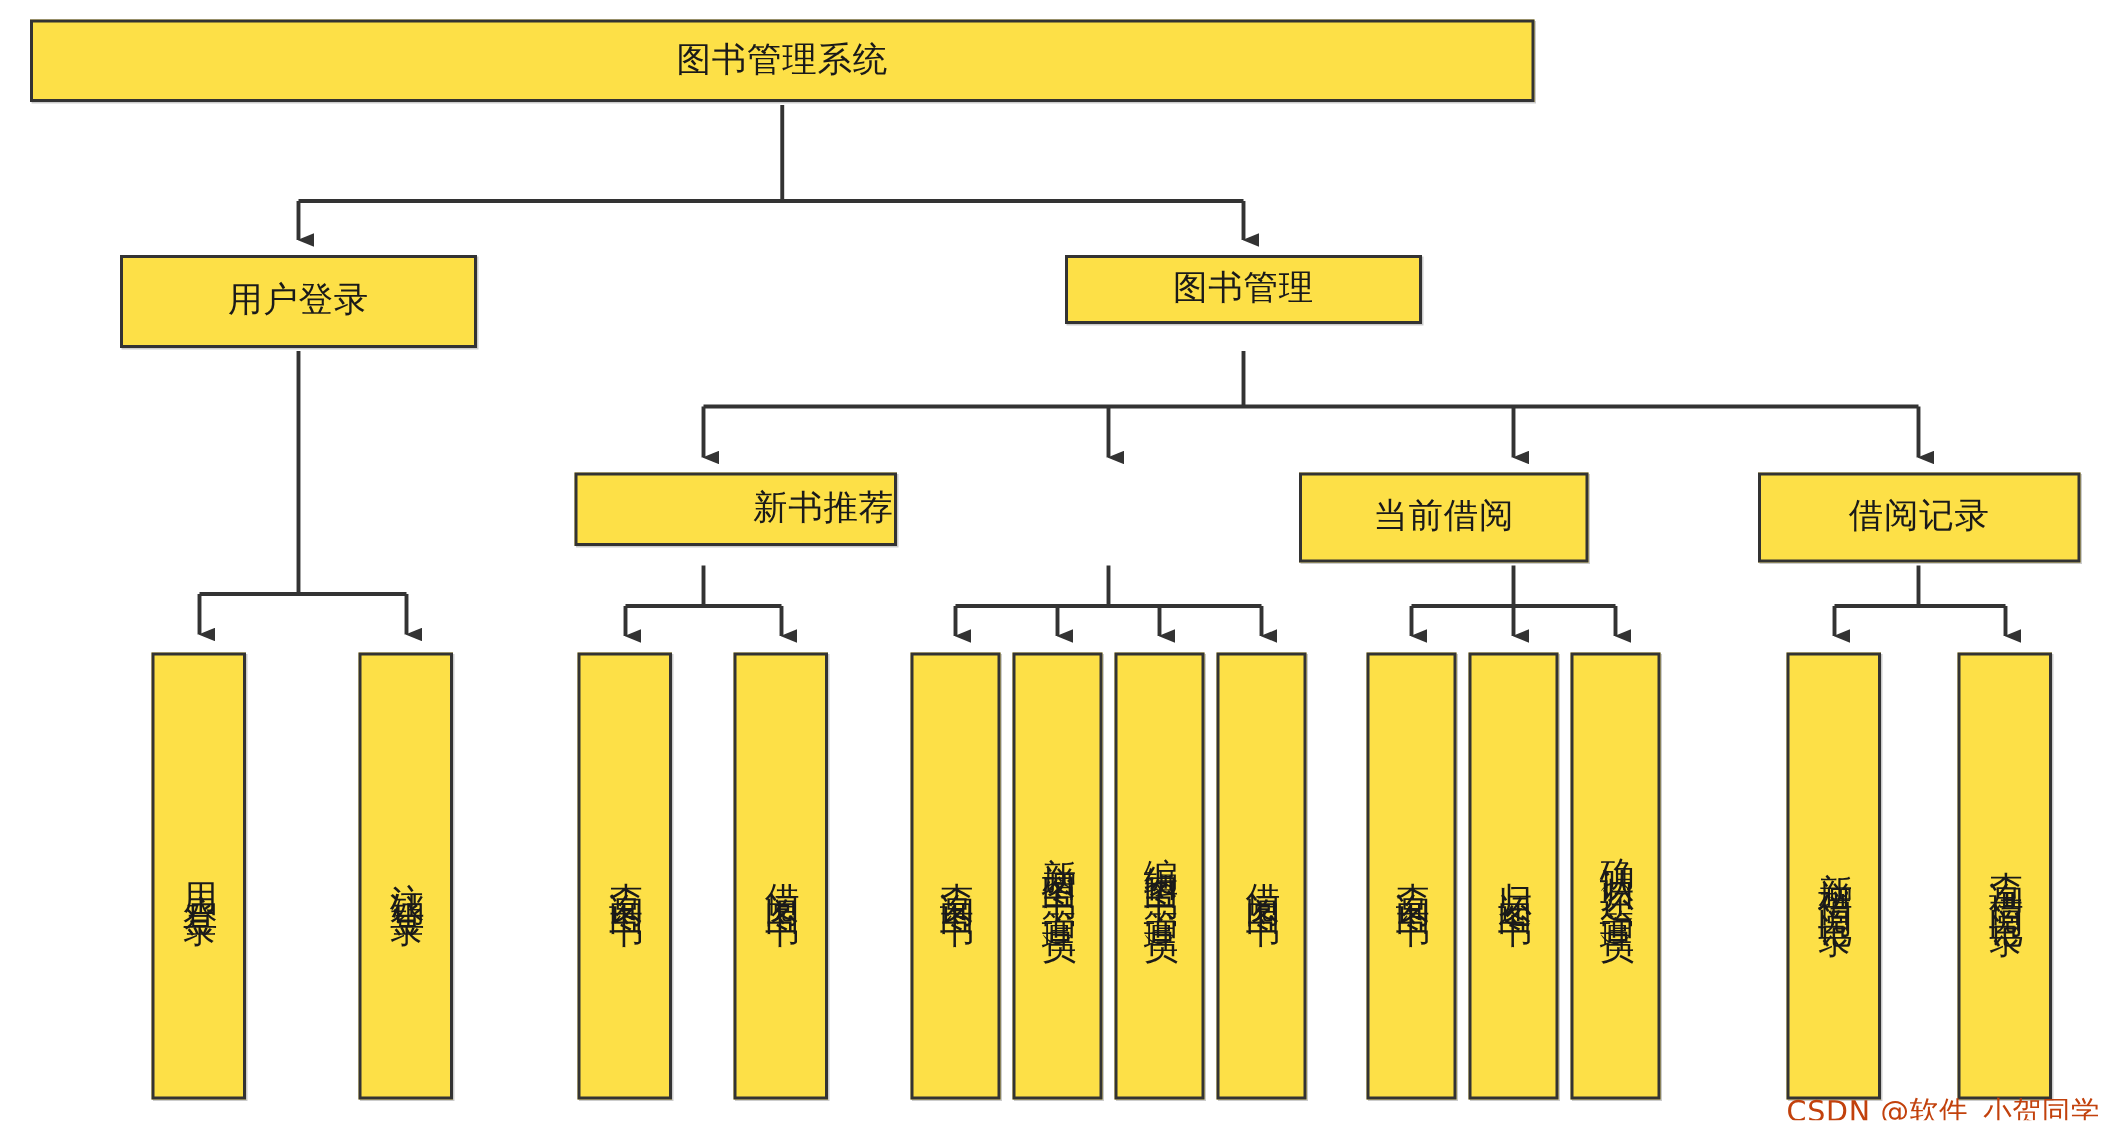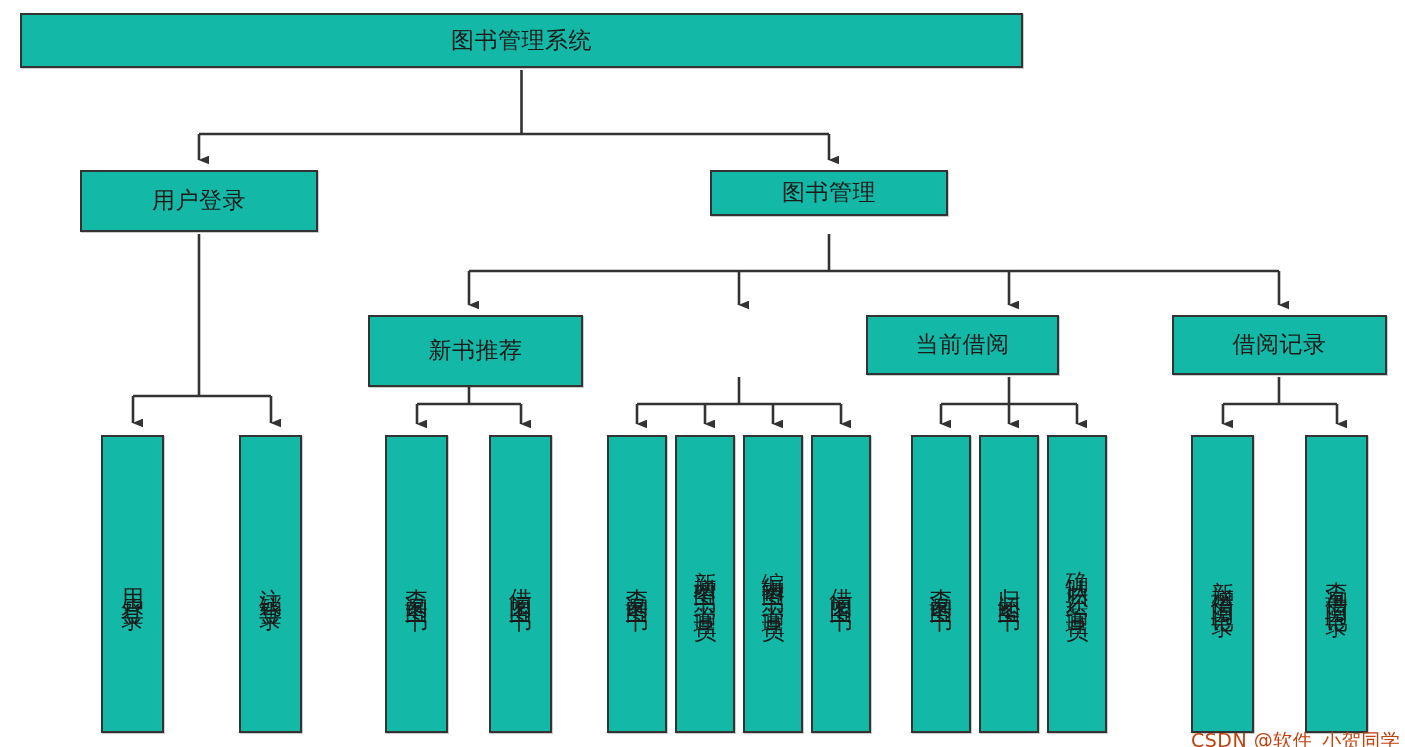--- a/index.html
+++ b/index.html
@@ -22,21 +22,21 @@
     position: absolute;
     left: 0;
     top: 0;
     width: 1405px;
     height: 747px;
     pointer-events: none;
   }
   .node {
     position: absolute;
     box-sizing: border-box;
-    background: #14b8a6;
+    background: #fde047;
     border: 2px solid #333333;
     display: flex;
     align-items: center;
     justify-content: center;
     color: #1a1a1a;
     text-align: center;
     box-shadow: 1px 1px 0 rgba(0,0,0,0.20);
   }
   .node-label {
     display: block;
@@ -138,21 +138,21 @@
   </div>
 
   <div class="node horizontal" style="left:80px; top:170px; width:238px; height:62px;">
     <span class="node-label">用户登录</span>
   </div>
 
   <div class="node horizontal" style="left:710px; top:170px; width:238px; height:46px;">
     <span class="node-label">图书管理</span>
   </div>
 
-  <div class="node horizontal" style="left:368px; top:315px; width:215px; height:72px;">
+  <div class="node horizontal" style="left:383px; top:315px; width:215px; height:49px;justify-content:flex-end;">
     <span class="node-label">新书推荐</span>
   </div>
 
 
   <div class="node horizontal" style="left:866px; top:315px; width:193px; height:60px;">
     <span class="node-label">当前借阅</span>
   </div>
 
   <div class="node horizontal" style="left:1172px; top:315px; width:215px; height:60px;">
     <span class="node-label">借阅记录</span>

